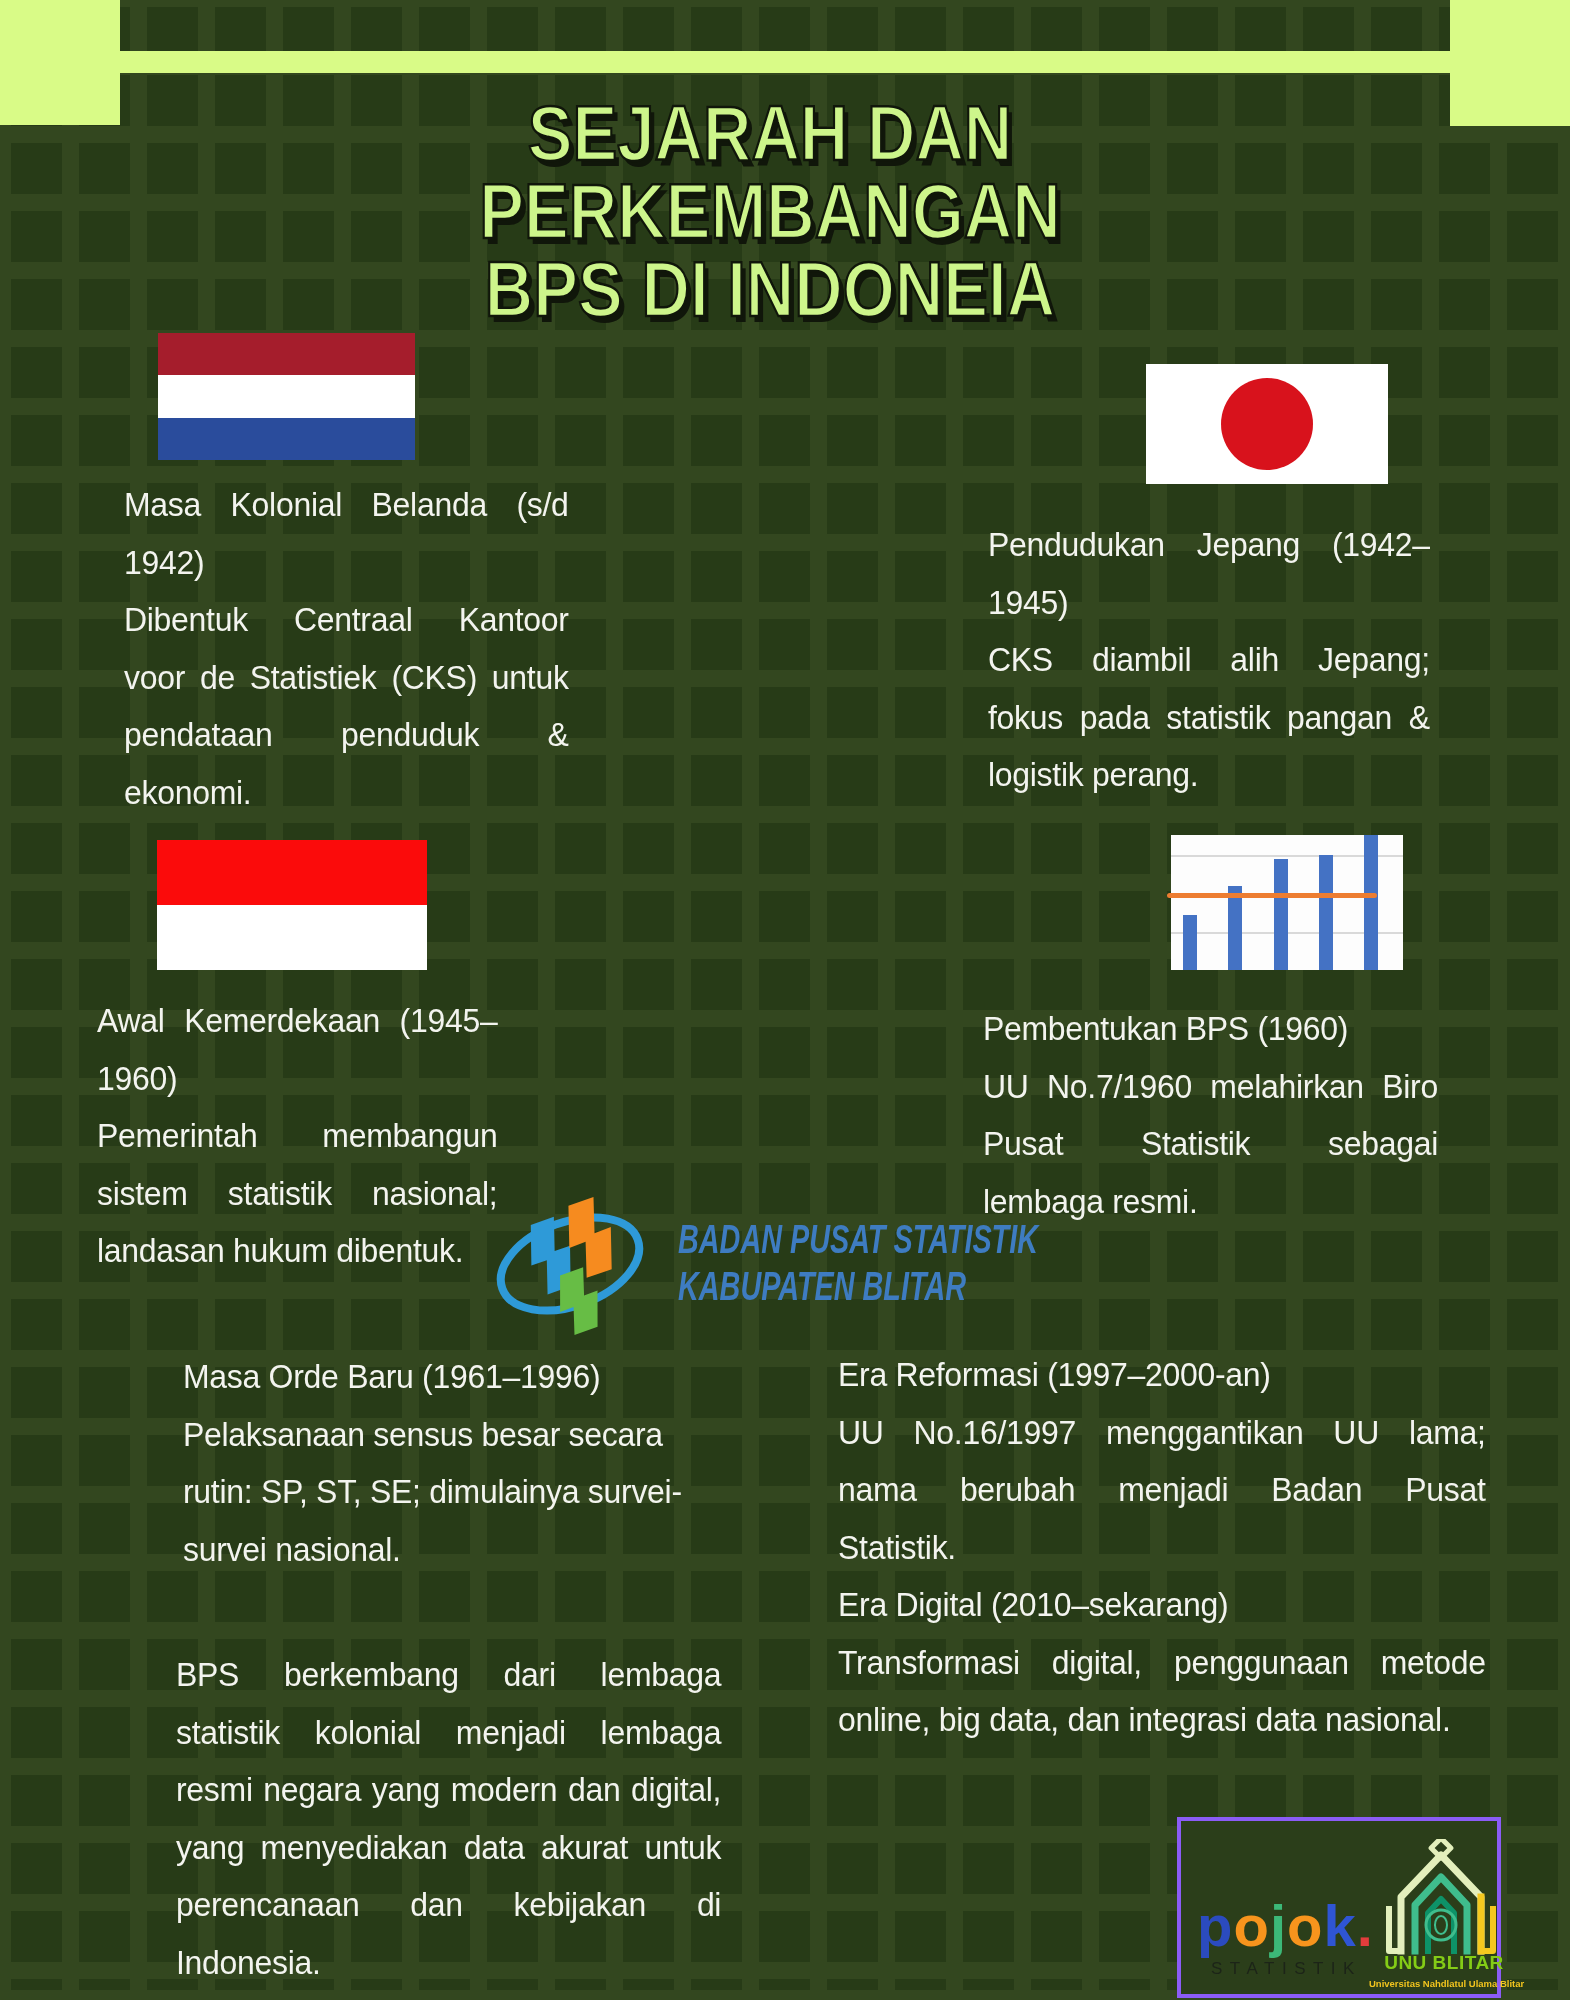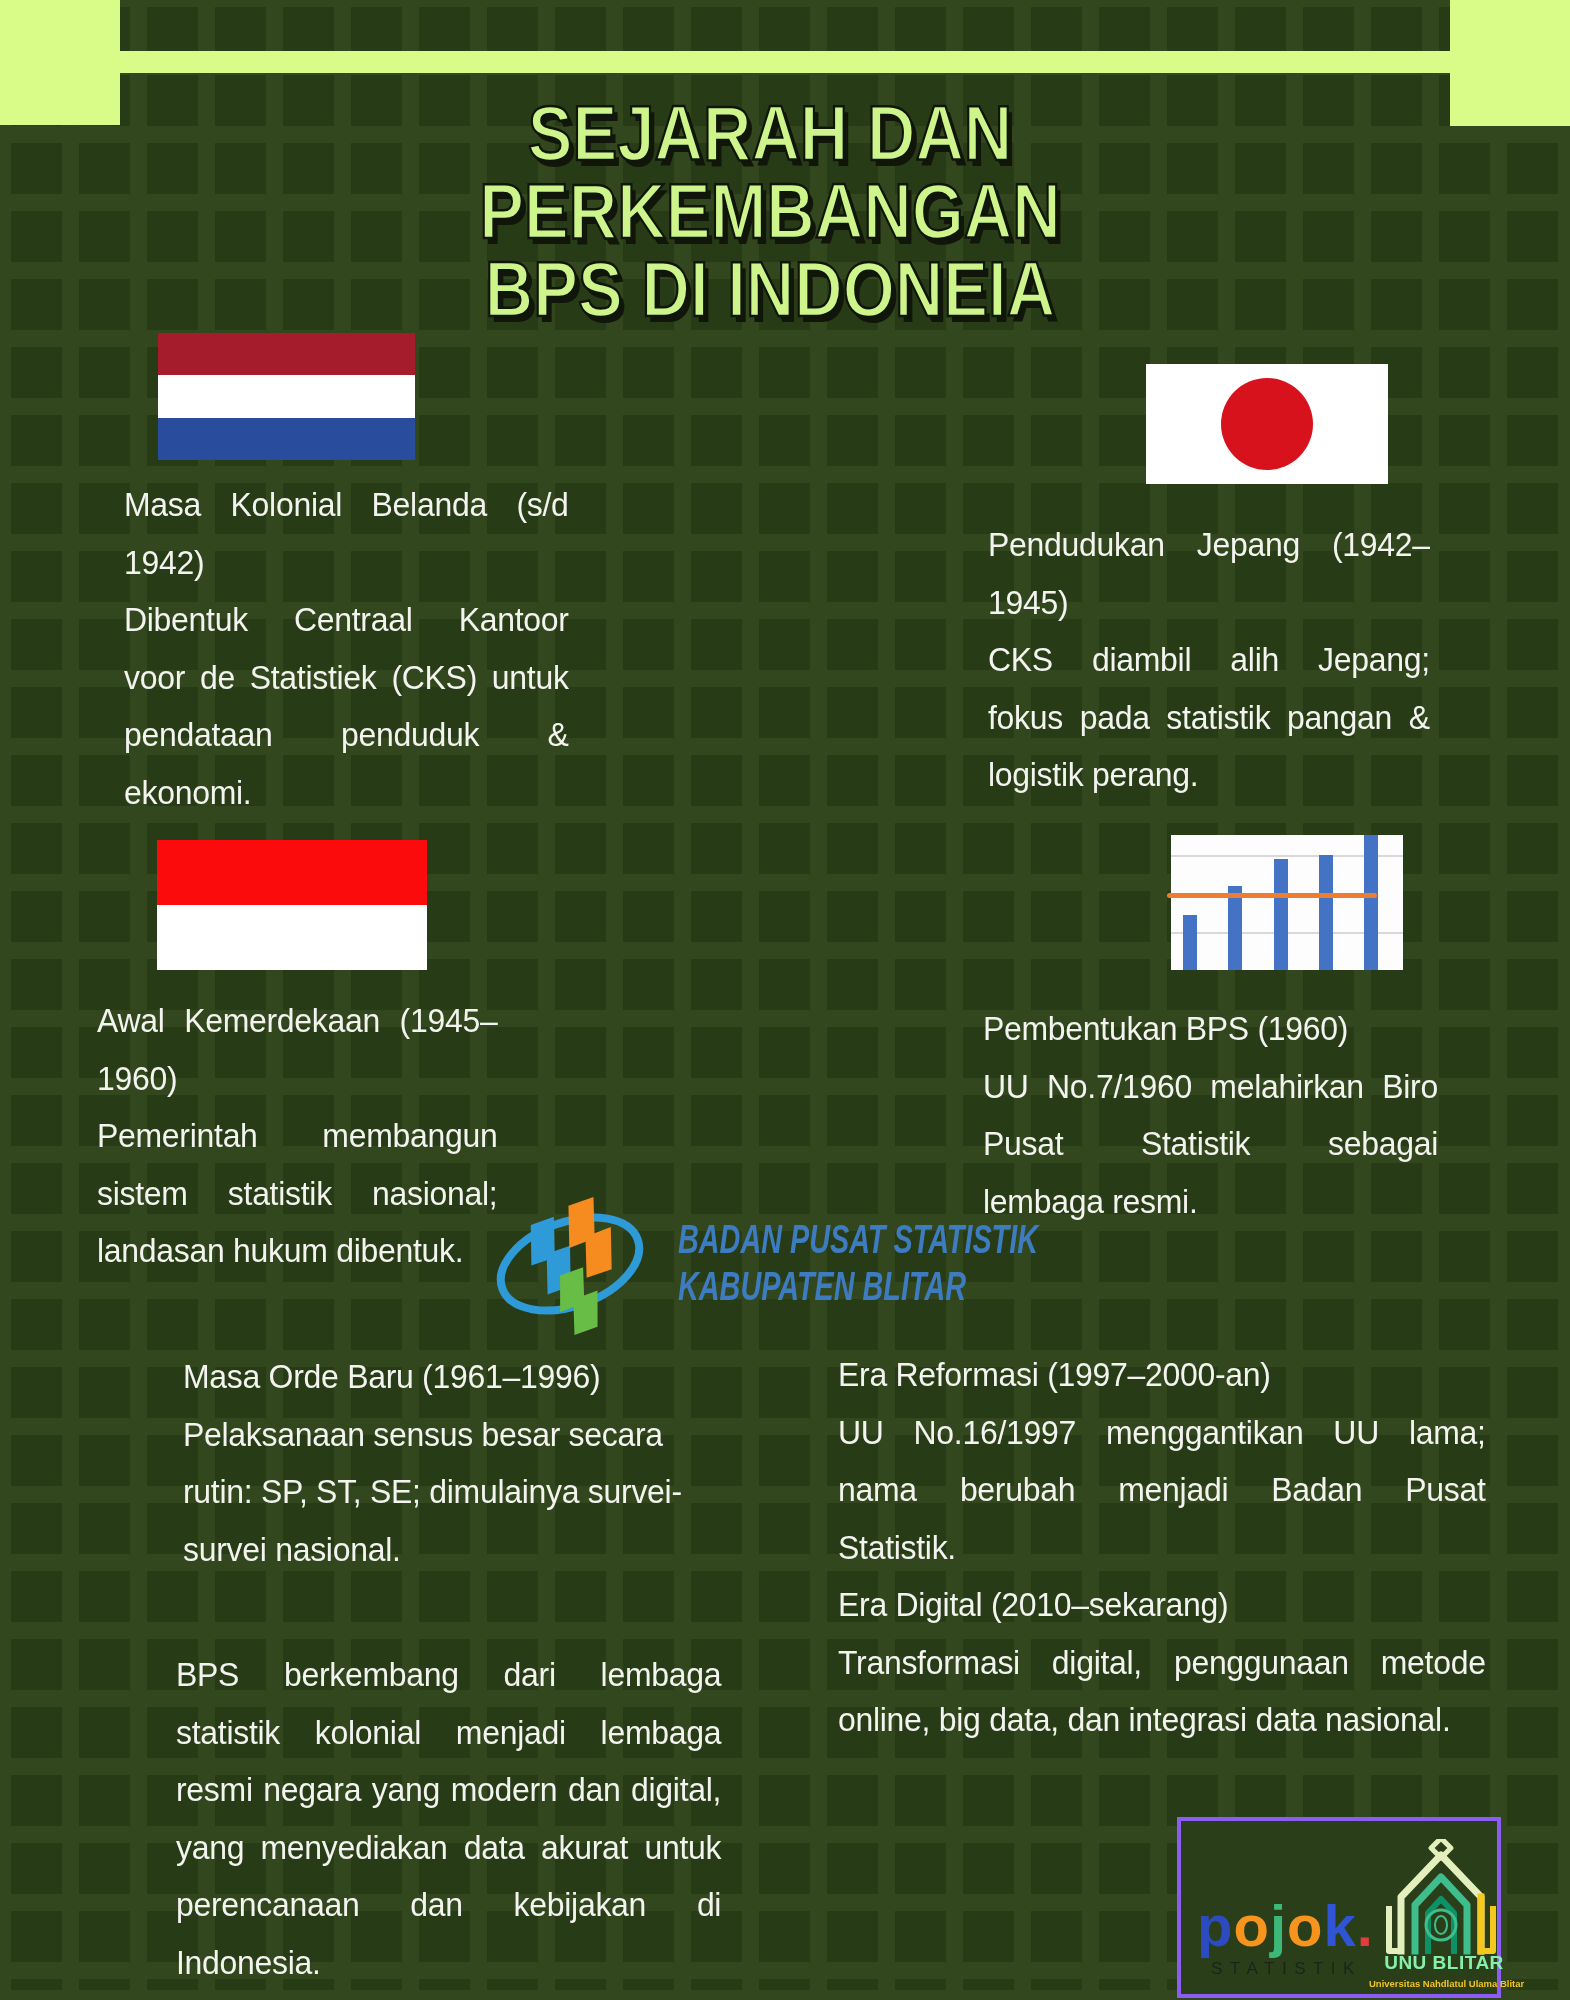--- a/index.html
+++ b/index.html
@@ -46,21 +46,21 @@
   .chart .trend{position:absolute;left:-4px;width:210px;height:5px;background:#ed7d31;border-radius:3px;}
   
   .bpstext{
     left:678px;top:1216px;font-size:40px;line-height:47px;font-weight:bold;font-style:italic;
     color:#3e7cc1;transform:scaleX(0.72);transform-origin:0 0;white-space:nowrap;
   }
   
   .footbox{left:1177px;top:1817px;width:324px;height:181px;background:#2b3e1a;border:4px solid #8b5cf6;box-sizing:border-box;}
   .pojok{left:16px;top:76px;font-size:58px;font-weight:bold;line-height:58px;letter-spacing:1px;white-space:nowrap;}
   .pojok-sub{left:30px;top:138px;font-size:17px;font-weight:normal;letter-spacing:7.5px;color:#1c2418;white-space:nowrap;}
-  .unu-title{left:198px;top:131px;width:130px;text-align:center;font-size:19px;font-weight:bold;letter-spacing:0.5px;color:#86efac;white-space:nowrap;}
+  .unu-title{left:198px;top:131px;width:130px;text-align:center;font-size:19px;font-weight:bold;letter-spacing:0.5px;color:#84cc16;white-space:nowrap;}
   .unu-sub{left:188px;top:157px;width:150px;text-align:center;font-size:9.5px;font-weight:bold;color:#f2c51e;white-space:nowrap;}
 </style>
 </head>
 <body>
 
 <div class="abs corner" style="left:0;top:0;width:120px;height:125px;"></div>
 <div class="abs corner" style="left:1450px;top:0;width:120px;height:126px;"></div>
 <div class="abs hbar" style="left:120px;top:51px;width:1330px;height:22px;"></div>
 
 <div class="abs title">

